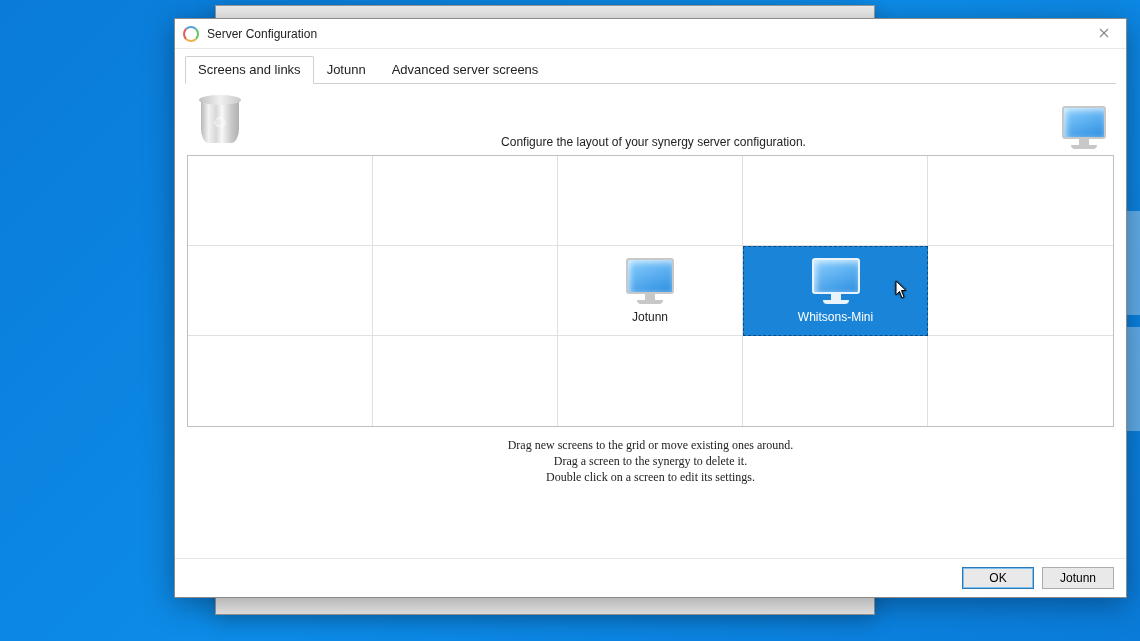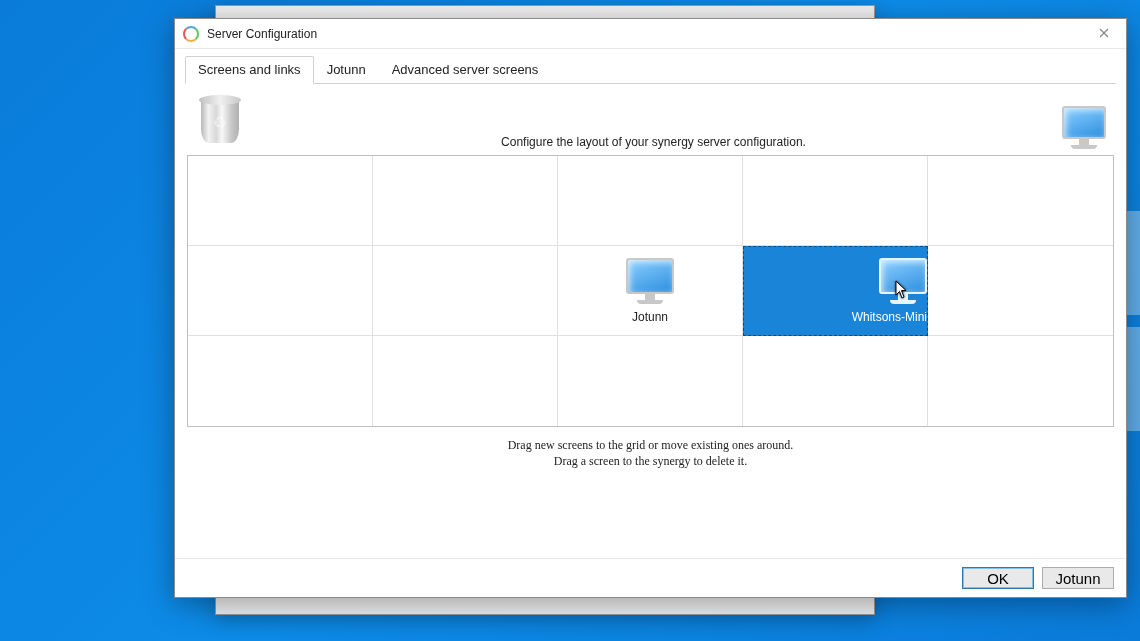--- a/index.html
+++ b/index.html
@@ -178,21 +178,20 @@
       justify-content: center;
       gap: 6px;
       position: relative;
     }
     .cell:nth-child(5n) { border-right: none; }
     .cell:nth-last-child(-n+5) { border-bottom: none; }
     .cell .label { font-size: 12px; color: #222; }
     .cell.selected {
       background: #1a84d8;
       border: 1px dashed #0a4c80;
-      align-items: flex-end;
     }
     .cell.selected .label { color: #ffffff; }
     .cell.selected .monitor .screen { border-color: #e8f3fc; }
     .cell.selected .monitor .stand,
     .cell.selected .monitor .base { background: #e8f3fc; }
 
     .cursor-arrow {
       position: absolute;
       right: 18px;
       top: 38%;
@@ -213,21 +212,21 @@
       border-top: 1px solid #e8e8e8;
       padding: 8px 12px;
       display: flex;
       justify-content: flex-end;
       gap: 8px;
       background: #fff;
     }
     .btn {
       min-width: 72px;
       height: 22px;
-      font-size: 15px;
+      font-size: 12px;
       background: #e9e9e9;
       border: 1px solid #acacac;
       display: flex;
       align-items: center;
       justify-content: center;
       cursor: default;
     }
     .btn.primary {
       border: 1px solid #2a7ab8;
       box-shadow: inset 0 0 0 1px #7fc0ef;
@@ -313,20 +312,21 @@
         <div class="cell"></div>
         <div class="cell"></div>
         <div class="cell"></div>
         <div class="cell"></div>
         <div class="cell"></div>
       </div>
 
       <div class="help">
         <div>Drag new screens to the grid or move existing ones around.</div>
         <div>Drag a screen to the synergy to delete it.</div>
+        <div>Double click on a screen to edit its settings.</div>
       </div>
 
     </div>
   </div>
 
   <div class="buttonbar">
     <div class="btn primary">OK</div>
     <div class="btn">Jotunn</div>
   </div>
 

